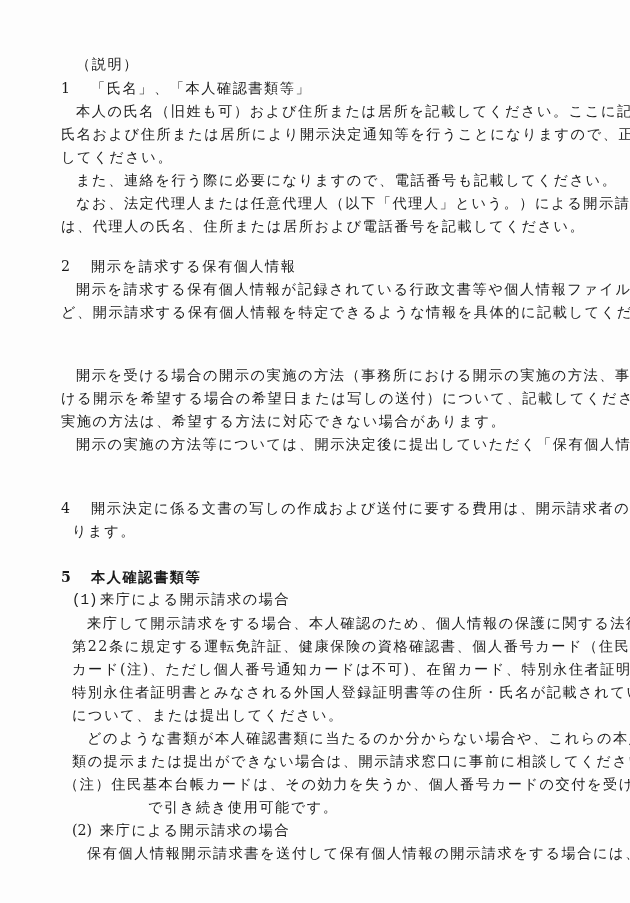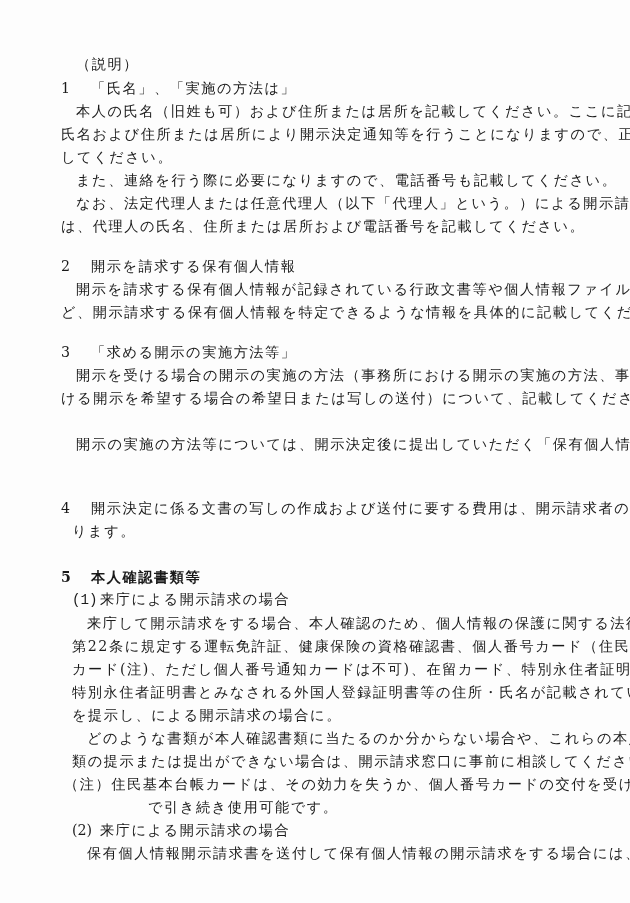--- a/index.html
+++ b/index.html
@@ -17,59 +17,57 @@
   .num { display: inline-block; width: 30px; letter-spacing: 0; }
 </style>
 </head>
 <body>
 
 <div class="page">
 
   <div class="ln" style="left:70px;top:53px;">（説明）</div>
 
   <div class="ln" style="left:55px;top:77px;">
-    <span class="num">1</span><span>「氏名」、「実施の方法は」</span>
+    <span class="num">1</span><span>「氏名」、「本人確認書類等」</span>
   </div>
   <div class="ln" style="left:70px;top:100px;">本人の氏名（旧姓も可）および住所または居所を記載してください。ここに記載された</div>
   <div class="ln" style="left:55px;top:123px;">氏名および住所または居所により開示決定通知等を行うことになりますので、正確に記載</div>
   <div class="ln" style="left:70px;top:169px;">また、連絡を行う際に必要になりますので、電話番号も記載してください。</div>
   <div class="ln" style="left:55px;top:146px;">してください。</div>
   <div class="ln" style="left:70px;top:192px;">なお、法定代理人または任意代理人（以下「代理人」という。）による開示請求の場合に</div>
   <div class="ln" style="left:55px;top:215px;text-align:right;">は、代理人の氏名、住所または居所および電話番号を記載してください。</div>
 
   <div class="ln" style="left:55px;top:255px;">
     <span class="num">2</span><span>開示を請求する保有個人情報</span>
   </div>
   <div class="ln" style="left:70px;top:278px;">開示を請求する保有個人情報が記録されている行政文書等や個人情報ファイルの名称な</div>
   <div class="ln" style="left:55px;top:301px;">ど、開示請求する保有個人情報を特定できるような情報を具体的に記載してください。</div>
 
-  <div class="ln" style="left:55px;top:341px;">
-    <span class="num">3</span><span>「求める開示の実施方法等」</span>
-  </div>
   <div class="ln" style="left:70px;top:364px;">開示を受ける場合の開示の実施の方法（事務所における開示の実施の方法、事務所にお</div>
   <div class="ln" style="left:55px;top:387px;">ける開示を希望する場合の希望日または写しの送付）について、記載してください。なお、</div>
+  <div class="ln" style="left:55px;top:410px;">実施の方法は、希望する方法に対応できない場合があります。</div>
   <div class="ln" style="left:70px;top:433px;">開示の実施の方法等については、開示決定後に提出していただく「保有個人情報開示実</div>
 
   <div class="ln" style="left:55px;top:497px;">
     <span class="num">4</span><span>開示決定に係る文書の写しの作成および送付に要する費用は、開示請求者の負担とな</span>
   </div>
   <div class="ln" style="left:66px;top:520px;text-align:center;">ります。</div>
 
   <div class="ln" style="left:55px;top:566px;font-weight:bold;">
     <span class="num">5</span><span>本人確認書類等</span>
   </div>
 
   <div class="ln" style="left:66px;top:589px;font-family:Liberation Mono, monospace;">
     <span class="num" style="width:28px">(1)</span><span>来庁による開示請求の場合</span>
   </div>
   <div class="ln" style="left:81px;top:612px;">来庁して開示請求をする場合、本人確認のため、個人情報の保護に関する法律施行令</div>
   <div class="ln" style="left:66px;top:635px;">第22条に規定する運転免許証、健康保険の資格確認書、個人番号カード（住民基本台帳</div>
   <div class="ln" style="left:66px;top:658px;">カード(注)、ただし個人番号通知カードは不可)、在留カード、特別永住者証明書または</div>
   <div class="ln" style="left:66px;top:681px;">特別永住者証明書とみなされる外国人登録証明書等の住所・氏名が記載されている書類</div>
-  <div class="ln" style="left:66px;top:704px;">を提示し、による開示請求の場合に。</div>
+  <div class="ln" style="left:66px;top:704px;">について、または提出してください。</div>
   <div class="ln" style="left:81px;top:727px;">どのような書類が本人確認書類に当たるのか分からない場合や、これらの本人確認書</div>
   <div class="ln" style="left:66px;top:750px;">類の提示または提出ができない場合は、開示請求窓口に事前に相談してください。</div>
 
   <div class="ln" style="left:58px;top:773px;">
     <span>（注）</span><span>住民基本台帳カードは、その効力を失うか、個人番号カードの交付を受ける時ま</span>
   </div>
   <div class="ln" style="left:96px;top:796px;margin-left:46px;">で引き続き使用可能です。</div>
 
   <div class="ln" style="left:66px;top:819px;">
     <span class="num" style="width:28px">(2)</span><span>来庁による開示請求の場合</span>

